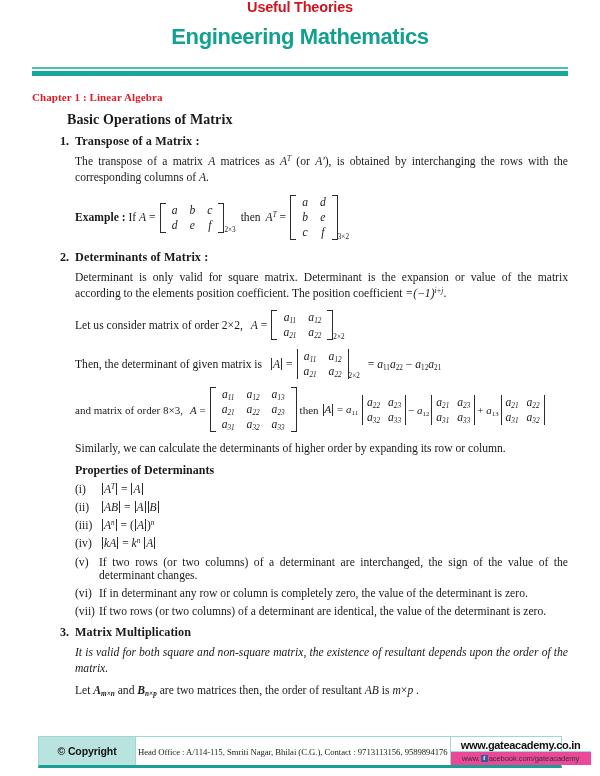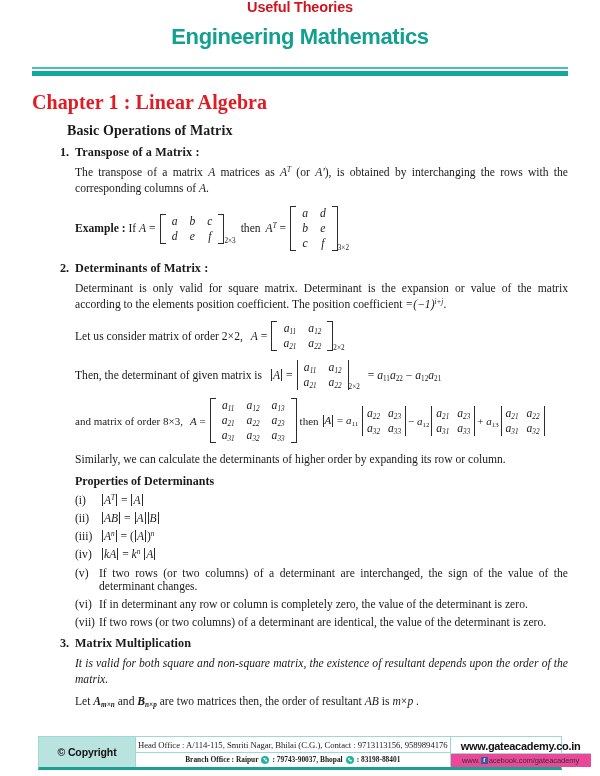--- a/index.html
+++ b/index.html
@@ -60,21 +60,21 @@
   }
 
   
   .content {
     margin: 0 32px;
     width: 536px;
   }
   .chapter-title {
     font-family: "Liberation Serif", serif;
     font-weight: bold;
-    font-size: 20px;
+    font-size: 11px;
     color: #e01b24;
     margin-top: 15px;
     letter-spacing: 0.1px;
   }
   .sec-title {
     font-family: "Liberation Serif", serif;
     font-weight: bold;
     font-size: 14px;
     margin: 9px 0 0 35px;
     letter-spacing: 0.1px;
@@ -555,28 +555,20 @@
       <span>is</span>
       <span class="mi">m</span>×<span class="mi">p</span> .
     </div>
 
   </div>
 
   <div class="footer">
     <div class="f-copy">© Copyright</div>
     <div class="f-mid">
       <div class="f-mid-top">Head Office : A/114-115, Smriti Nagar, Bhilai (C.G.), Contact : 9713113156, 9589894176</div>
-      <div class="f-mid-bot">
-        <span>Branch Office : Raipur</span>
-        <span class="phone-ico"></span>
-        <span>: 79743-90037,</span>
-        <span>Bhopal</span>
-        <span class="phone-ico"></span>
-        <span>: 83198-88401</span>
-      </div>
     </div>
     <div class="f-right">
       <div class="f-web">www.gateacademy.co.in</div>
       <div class="f-fb">
         <span>www. </span>
           <span class="fb-ico">f</span>
           <span>acebook.com/gateacademy</span>
       </div>
     </div>
   </div>

